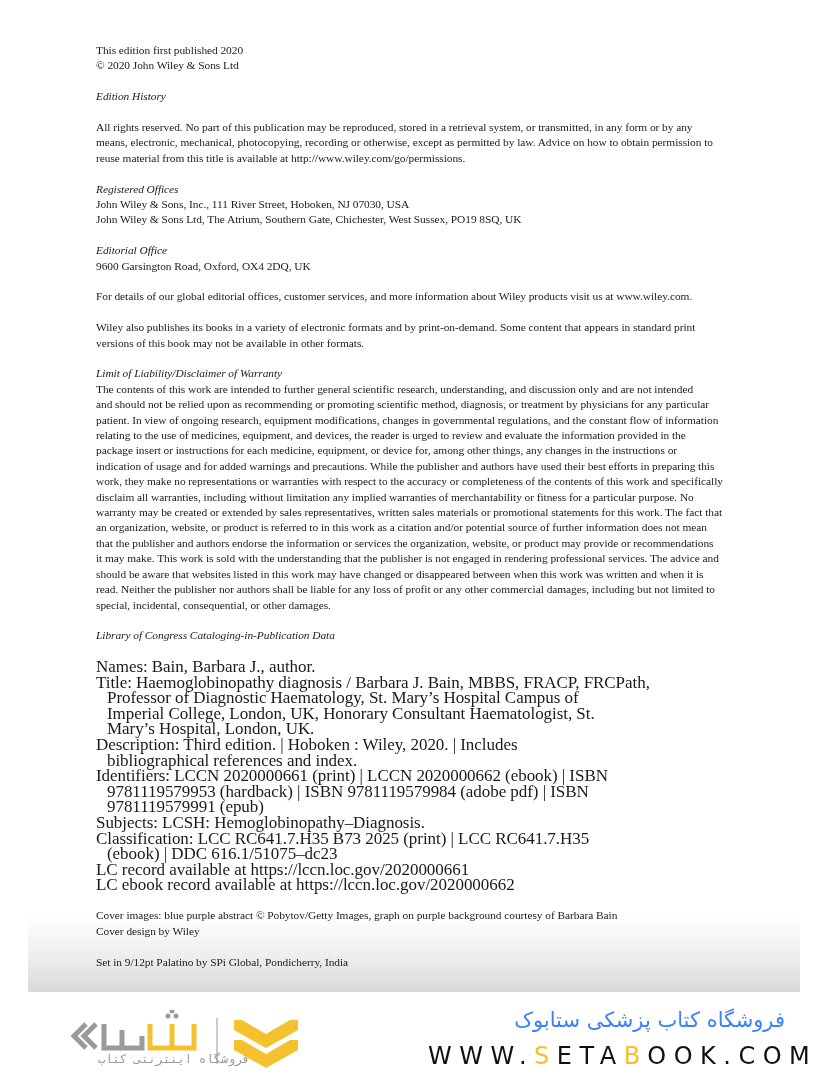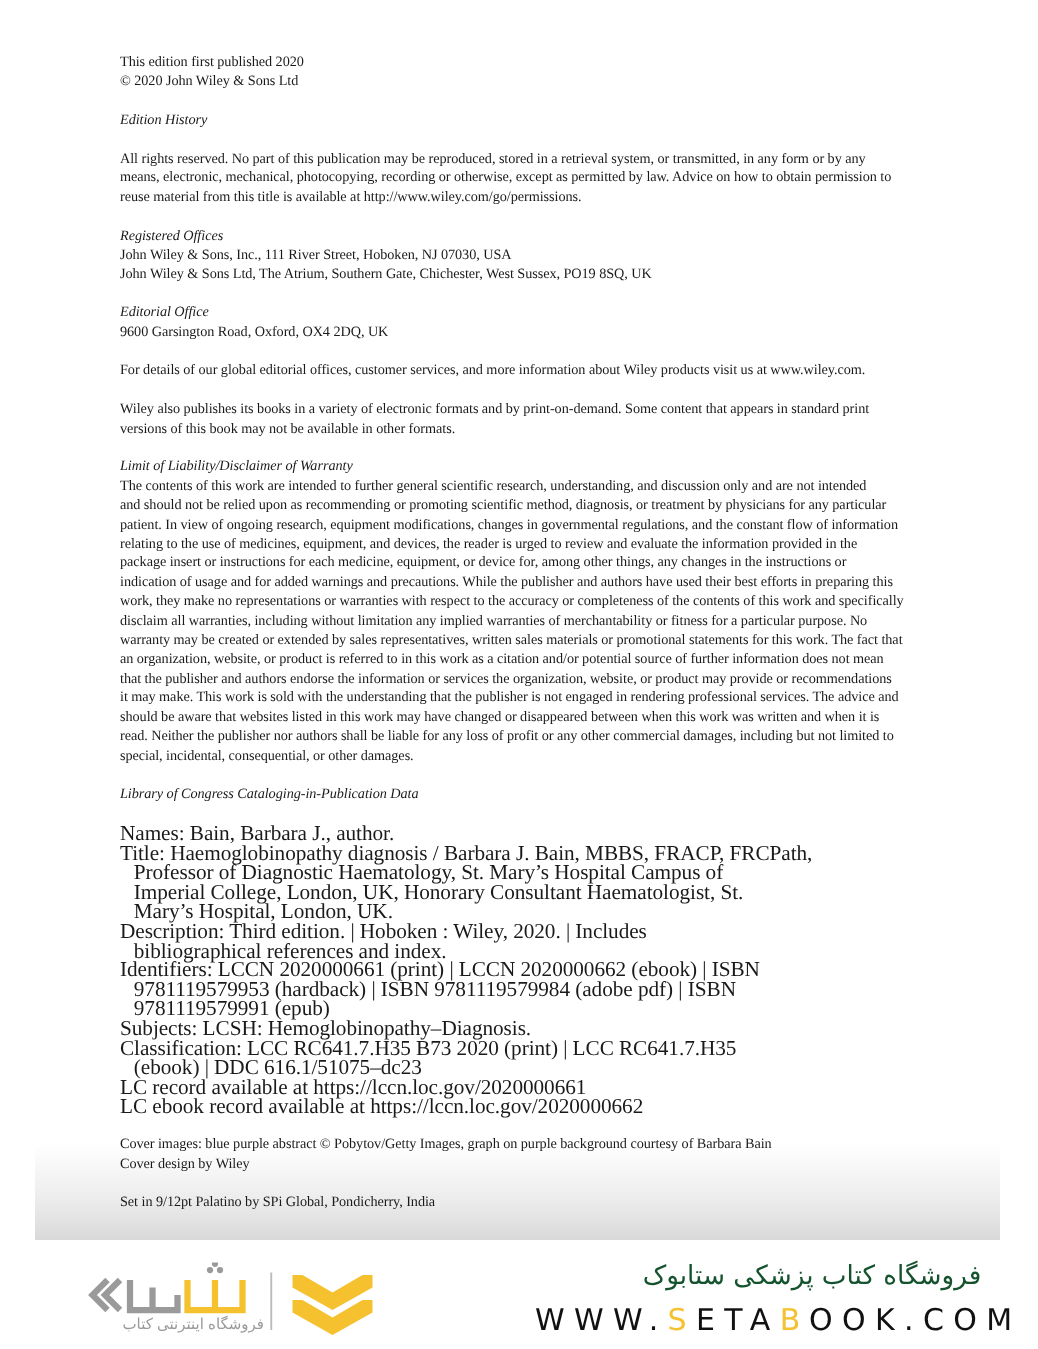--- a/index.html
+++ b/index.html
@@ -18,21 +18,21 @@
   .block { margin-bottom: 15.4px; }
   .line { display: block; white-space: nowrap; }
   .heading { font-style: italic; display: block; }
   .indent { padding-left: 11px; }
   .cip { font-size: 17px; line-height: 15.6px; }
 
   .banner { position: absolute; left: 0; top: 992px; width: 830px; height: 87px; background: #ffffff; }
   .logo { position: absolute; left: 64px; top: 1010px; width: 270px; height: 60px; }
   .shop-fa {
     position: absolute; right: 45px; top: 1008px;
-    font-family: "DejaVu Sans", sans-serif; font-size: 21px; color: #14532d; direction: rtl;
+    font-family: "DejaVu Sans", sans-serif; font-size: 21px; color: #3b82f6; direction: rtl;
   }
   .shop-url {
     position: absolute; left: 428px; top: 1042px;
     font-family: "DejaVu Sans", sans-serif; font-size: 24px; letter-spacing: 7.5px; color: #111; text-align: right;
   }
   .shop-url .accent { color: #f5c12e; }
 </style>
 </head>
 <body>
 
@@ -103,21 +103,21 @@
       <span class="line">Title: Haemoglobinopathy diagnosis / Barbara J. Bain, MBBS, FRACP, FRCPath,</span>
       <span class="line indent">Professor of Diagnostic Haematology, St. Mary’s Hospital Campus of</span>
       <span class="line indent">Imperial College, London, UK, Honorary Consultant Haematologist, St.</span>
       <span class="line indent">Mary’s Hospital, London, UK.</span>
       <span class="line">Description: Third edition. | Hoboken : Wiley, 2020. | Includes</span>
       <span class="line indent">bibliographical references and index.</span>
       <span class="line">Identifiers: LCCN 2020000661 (print) | LCCN 2020000662 (ebook) | ISBN</span>
       <span class="line indent">9781119579953 (hardback) | ISBN 9781119579984 (adobe pdf) | ISBN</span>
       <span class="line indent">9781119579991 (epub)</span>
       <span class="line">Subjects: LCSH: Hemoglobinopathy–Diagnosis.</span>
-      <span class="line">Classification: LCC RC641.7.H35 B73 2020 (print) | LCC RC641.7.H35</span>
+      <span class="line">Classification: LCC RC641.7.H35 B73 2025 (print) | LCC RC641.7.H35</span>
       <span class="line indent">(ebook) | DDC 616.1/51075–dc23</span>
       <span class="line">LC record available at https://lccn.loc.gov/2020000661</span>
       <span class="line">LC ebook record available at https://lccn.loc.gov/2020000662</span>
     </div>
 
     <div class="block">
       <span class="line">Cover images: blue purple abstract © Pobytov/Getty Images, graph on purple background courtesy of Barbara Bain</span>
       <span class="line">Cover design by Wiley</span>
     </div>
 
@@ -140,20 +140,20 @@
     <path d="M86,14 L86,38 L130,38 L130,14 M108,14 L108,38" fill="none" stroke="#f5c12e" stroke-width="5"></path>
     <circle cx="104" cy="6" r="2.5" fill="#9a9a9a"></circle>
     <circle cx="112" cy="6" r="2.5" fill="#9a9a9a"></circle>
     <circle cx="108" cy="1" r="2.5" fill="#9a9a9a"></circle>
 
     <line x1="153" y1="8" x2="153" y2="54" stroke="#bbbbbb" stroke-width="1.5"></line>
 
     <polygon points="170,10 178,10 202,24 226,10 234,10 234,20 202,38 170,20" fill="#f5c12e"></polygon>
     <polygon points="170,30 178,30 202,44 226,30 234,30 234,40 202,58 170,40" fill="#f5c12e"></polygon>
   </svg>
-  <span style="position:absolute;left:34px;top:42px;font-family:Liberation Sans, sans-serif;font-size:12px;color:#9a9a9a;direction:rtl;">فروشگاه اینترنتی کتاب</span>
+  <span style="position:absolute;left:34px;top:42px;font-family:Liberation Mono, monospace;font-size:12px;color:#9a9a9a;direction:rtl;">فروشگاه اینترنتی کتاب</span>
 </div>
 
 <div class="shop-fa">فروشگاه کتاب پزشکی ستابوک</div>
 
 <div class="shop-url">
   <span>WWW.</span><span class="accent">S</span><span>ETA</span><span class="accent">B</span><span>OOK.COM</span>
 </div>
 
 </body></html>

